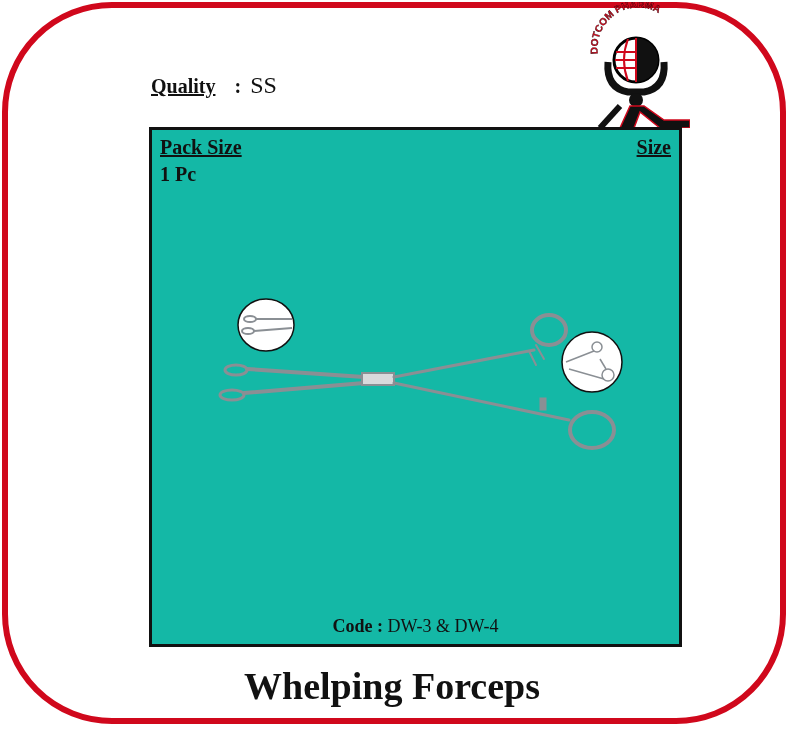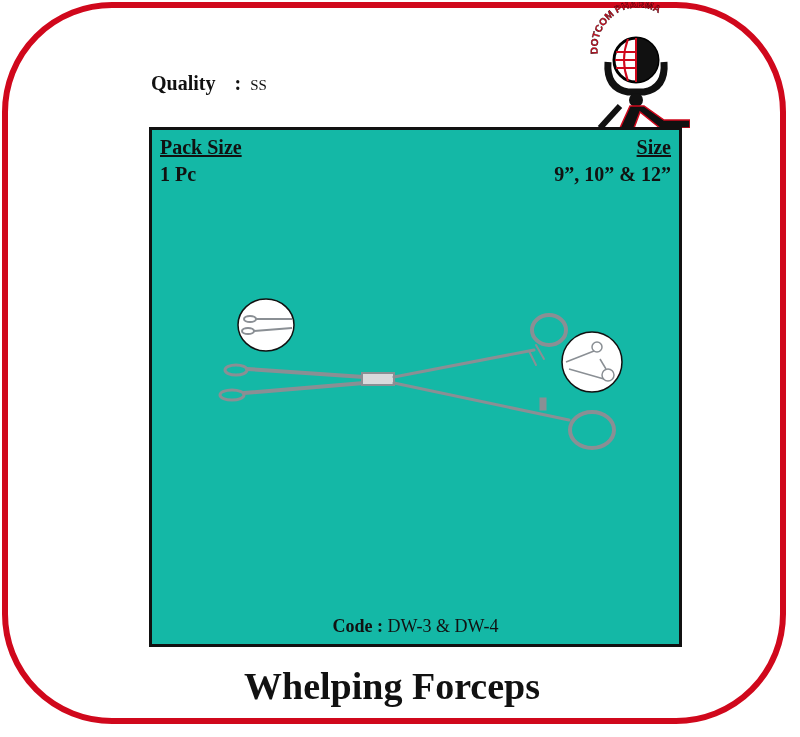--- a/index.html
+++ b/index.html
@@ -1,23 +1,23 @@
 <!DOCTYPE html>
 <html><head>
 <meta charset="utf-8">
 <style>
   html, body { margin:0; padding:0; }
   body { width:800px; height:737px; background:#ffffff; position:relative; overflow:hidden;
          font-family:"Liberation Serif", serif; color:#111; }
   .frame { position:absolute; left:2px; top:2px; width:784px; height:722px;
            border:6px solid #d0081c; border-radius:110px; box-sizing:border-box; }
   .quality { position:absolute; left:151px; top:72px; font-size:20px; }
-  .quality .lbl { font-weight:bold; }
+  .quality .lbl { font-weight:bold; text-decoration:underline; }
   .quality .sep { font-weight:bold; margin-left:14px; }
-  .quality .val { margin-left:4px; font-size:15px; }
+  .quality .val { margin-left:4px; font-size:24px; }
   .logo { position:absolute; left:580px; top:2px; width:110px; height:126px; }
   .box { position:absolute; left:149px; top:127px; width:533px; height:520px;
          border:3px solid #111; box-sizing:border-box; background:#14b8a6; }
   .pack-lbl { position:absolute; left:8px; top:6px; font-size:20px; font-weight:bold; text-decoration:underline; }
   .pack-val { position:absolute; left:8px; top:33px; font-size:20px; font-weight:bold; }
   .size-lbl { position:absolute; right:8px; top:6px; font-size:20px; font-weight:bold; text-decoration:underline; }
   .size-val { position:absolute; right:8px; top:33px; font-size:20px; font-weight:bold; }
   .product { position:absolute; left:62px; top:155px; width:420px; height:180px; }
   .code { position:absolute; left:0; right:0; top:486px; text-align:center; font-size:18px; }
   .code b { font-weight:bold;text-align:right; }
@@ -53,21 +53,20 @@
   <path d="M28,60 Q26,86 48,90 L64,90 Q86,86 84,60" fill="none" stroke="#111" stroke-width="7"></path>
   <circle cx="56" cy="98" r="7" fill="#111"></circle>
   <path d="M50,104 L40,126 L54,126 L60,110 L80,126 L110,126 L110,118 L84,118 L64,104 Z" fill="#111" stroke="#d0081c" stroke-width="1.5"></path>
   <path d="M20,126 L40,104" stroke="#111" stroke-width="6"></path>
 </svg>
 
 <div class="box">
   <div class="pack-lbl">Pack Size</div>
   <div class="pack-val">1 Pc</div>
   <div class="size-lbl">Size</div>
-  <div class="size-val">9”, 10” &amp; 12”</div>
 
   <svg class="product" viewBox="0 0 420 180">
     <g fill="none" stroke="#8a8f94" stroke-linecap="round">
 
       <ellipse cx="22" cy="85" rx="11" ry="5" stroke-width="3"></ellipse>
       <line x1="33" y1="84" x2="150" y2="92" stroke-width="4"></line>
 
       <ellipse cx="18" cy="110" rx="12" ry="5" stroke-width="3"></ellipse>
       <line x1="30" y1="108" x2="150" y2="98" stroke-width="4"></line>
 

